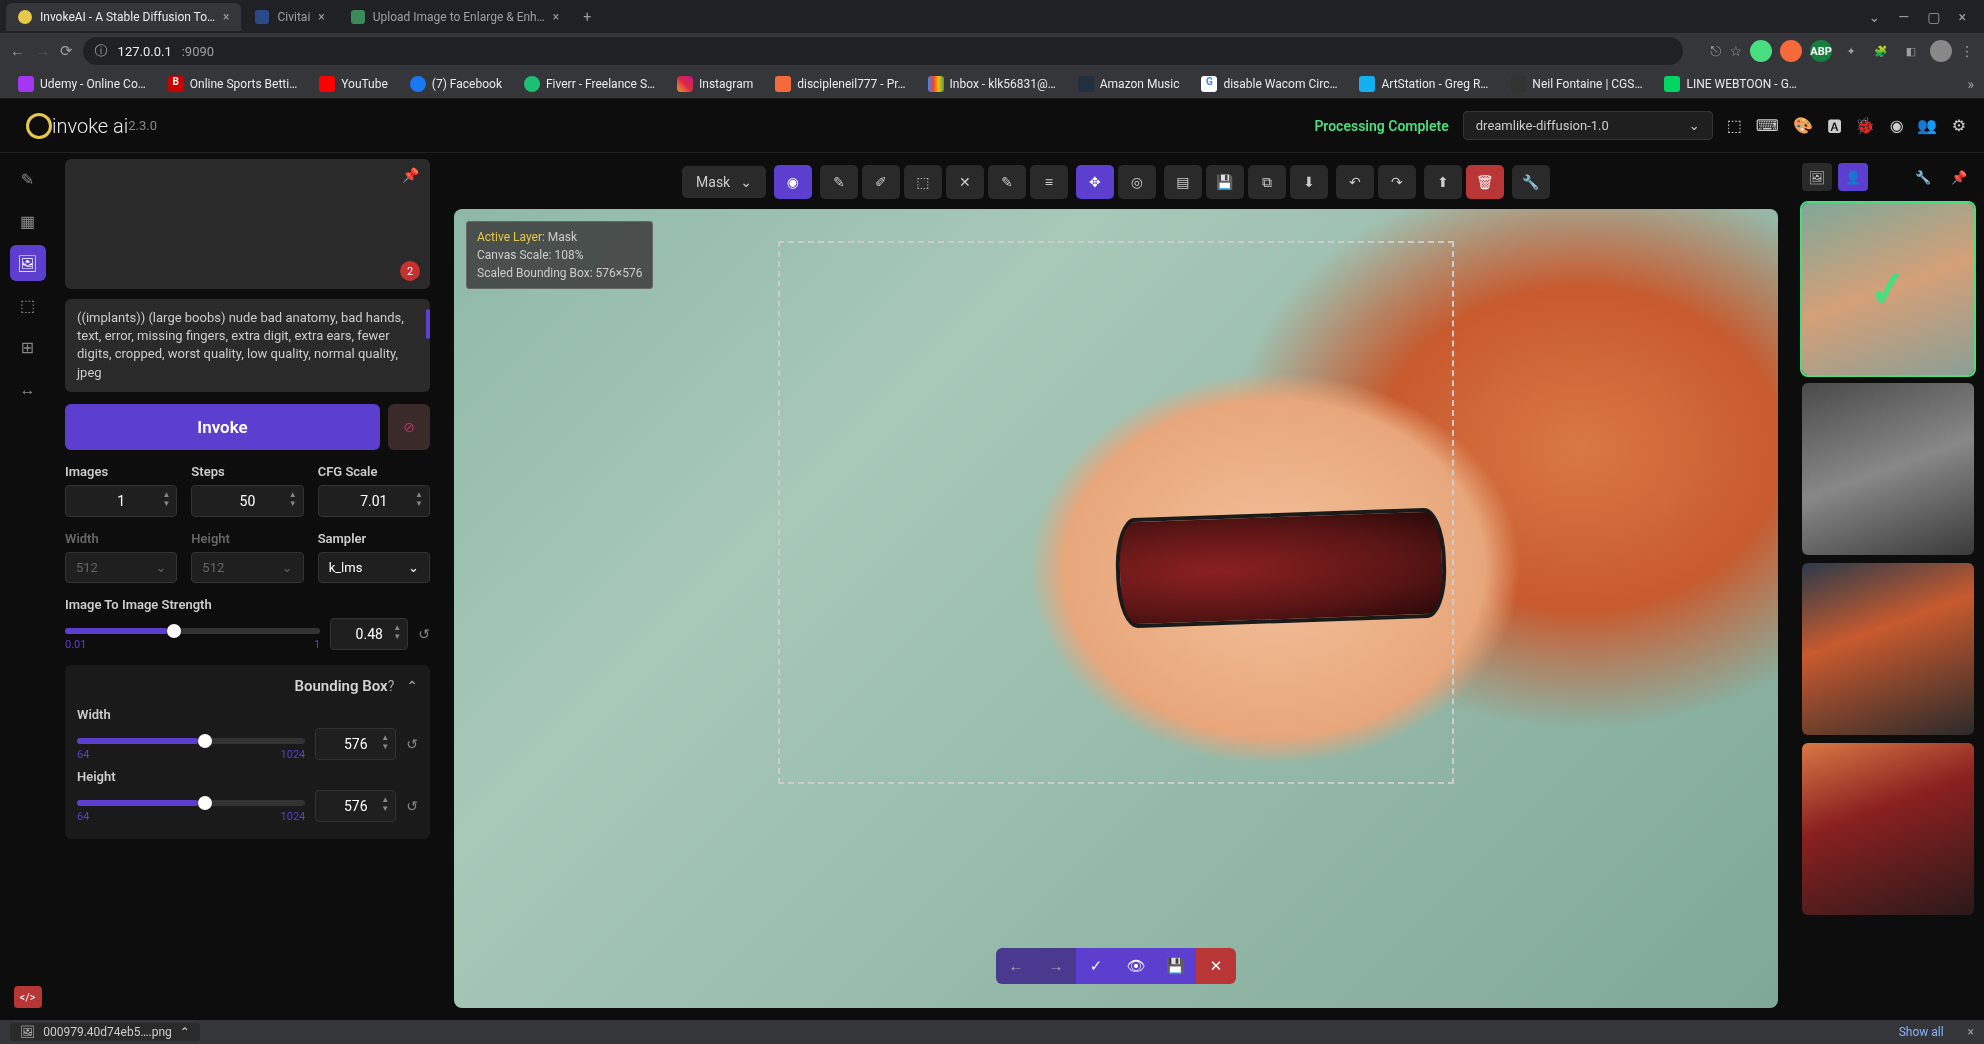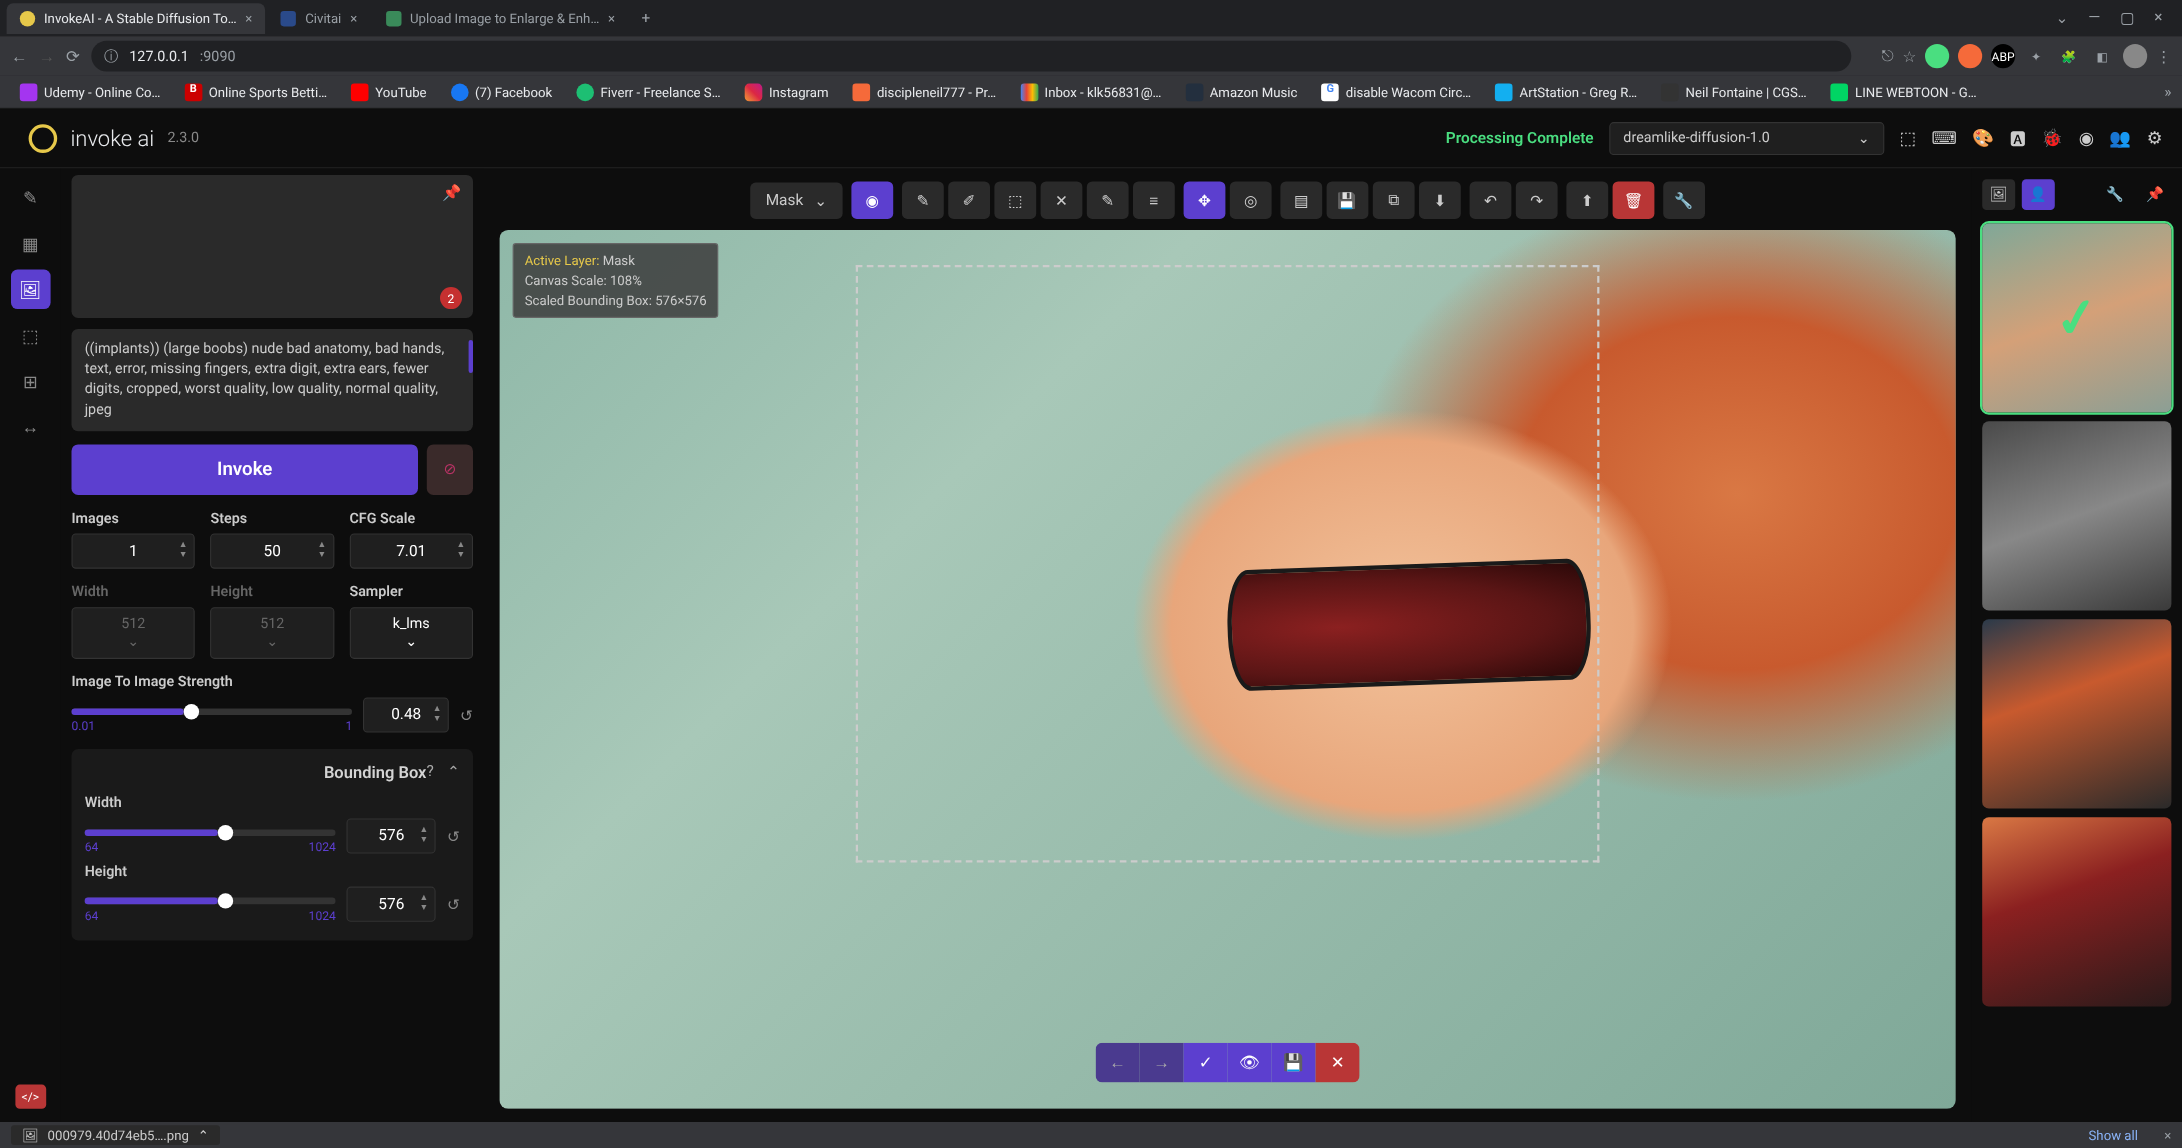--- a/index.html
+++ b/index.html
@@ -19,21 +19,21 @@
 .url-input { flex: 1; background: #202124; border-radius: 18px; height: 28px; display: flex; align-items: center; padding: 0 12px; gap: 10px; color: #9aa0a6; font-size: 13px; max-width: 1600px; }
 .ext-row { margin-left: auto; display: flex; gap: 8px; align-items: center; }
 .ext-ico { width: 22px; height: 22px; border-radius: 50%; display: flex; align-items: center; justify-content: center; font-size: 11px; }
 
 .bookmarks-bar { background: #35363a; height: 30px; display: flex; align-items: center; padding: 0 10px; gap: 6px; border-bottom: 1px solid #1a1a1a; }
 .bookmark { display: flex; align-items: center; gap: 6px; padding: 3px 8px; font-size: 12px; color: #e8eaed; cursor: pointer; }
 .bookmark .bicon { width: 16px; height: 16px; border-radius: 3px; }
 
 
 .app { display: flex; height: calc(100% - 33px - 36px - 30px - 24px); background: #0d0d0d; }
-.header-bar { position: absolute; top: 99px; left: 0; right: 0; height: 54px; background: #0d0d0d; display: flex; align-items: center; padding: 0 18px 0 26px; gap: 12px; border-bottom: 1px solid #222; }
+.header-bar { position: absolute; top: 99px; left: 0; right: 0; height: 54px; background: #0d0d0d; display: flex; align-items: center; padding: 0 18px 0 26px; border-bottom: 1px solid #222; }
 .logo-ring { width: 26px; height: 26px; border: 3px solid #e6c84a; border-radius: 50%; }
 .brand { font-size: 20px; color: #e8eaed; font-weight: 300; }
 .version { font-size: 13px; color: #888; }
 .header-right { margin-left: auto; display: flex; align-items: center; gap: 14px; }
 .status-text { color: #4ade80; font-weight: 600; font-size: 14px; margin-left: 13px; }
 .model-select { background: #1f1f1f; border: 1px solid #333; border-radius: 4px; padding: 6px 12px; color: #ccc; font-size: 13px; display: flex; align-items: center; gap: 80px; }
 .hdr-ico { color: #ccc; cursor: pointer; font-size: 16px; }
 
 .content { display: flex; width: 100%; margin-top: 54px; height: calc(100% - 54px); }
 
@@ -55,21 +55,21 @@
 .invoke-row { display: flex; gap: 8px; margin-bottom: 14px; border-radius: 18px; }
 .invoke-btn { flex: 1; background: #5c3fcf; color: #fff; font-weight: 600; font-size: 17px; padding: 13px; border-radius: 6px; text-align: center; cursor: pointer; }
 .cancel-btn { width: 42px; background: #3a2a2a; border-radius: 6px; display: flex; align-items: center; justify-content: center; color: #b36; cursor: pointer; }
 
 .param-row { display: flex; gap: 14px; margin-bottom: 14px; }
 .param-col { flex: 1; }
 .param-label { font-size: 13px; color: #ccc; margin-bottom: 6px; font-weight: 600; }
 .param-label.dim { color: #666; }
 .num-input { background: #1f1f1f; border: 1px solid #333; border-radius: 4px; padding: 7px 10px; color: #fff; font-size: 14px; display: flex; justify-content: center; position: relative; }
 .num-input .steppers { position: absolute; right: 6px; top: 4px; display: flex; flex-direction: column; font-size: 8px; color: #888; }
-.sel-input { background: #1f1f1f; border: 1px solid #333; border-radius: 4px; padding: 7px 10px; color: #fff; font-size: 13px; display: flex; justify-content: space-between; align-items: center; flex-direction: column; }
+.sel-input { background: #1f1f1f; border: 1px solid #333; border-radius: 4px; padding: 7px 10px; color: #fff; font-size: 13px; display: flex; justify-content: space-between; align-items: center; }
 .sel-input.dim { color: #666; }
 
 .slider-row { margin-bottom: 14px; }
 .slider-track { position: relative; height: 6px; background: #333; border-radius: 3px; margin: 10px 0 4px 0; }
 .slider-fill { position: absolute; height: 6px; background: #5c3fcf; border-radius: 3px; }
 .slider-thumb { position: absolute; width: 14px; height: 14px; background: #fff; border-radius: 50%; top: -4px; }
 .slider-ends { display: flex; justify-content: space-between; font-size: 11px; color: #5c3fcf; }
 .i2i-row { display: flex; align-items: center; gap: 10px; }
 .i2i-row .slider-area { flex: 1.4; }
 .reset-ico { color: #888; cursor: pointer; }
@@ -160,21 +160,21 @@
   <div class="url-input">
     <span>ⓘ</span>
     <span style="color:#e8eaed">127.0.0.1</span>
       <span>:9090</span>
   </div>
   <div class="ext-row">
     <span style="color:#9aa0a6">⎋</span>
     <span style="color:#9aa0a6">☆</span>
     <span class="ext-ico" style="background:#4ade80"></span>
     <span class="ext-ico" style="background:#f56a3a"></span>
-    <span class="ext-ico" style="background:#000000;color:#fff;font-weight:normal">ABP</span>
+    <span class="ext-ico" style="background:#15803d;color:#fff;font-weight:bold">ABP</span>
     <span class="ext-ico" style="color:#9aa0a6">✦</span>
     <span class="ext-ico" style="color:#9aa0a6">🧩</span>
     <span class="ext-ico" style="color:#9aa0a6">◧</span>
     <span class="ext-ico" style="background:#888;border-radius:50%"></span>
     <span style="color:#9aa0a6">⋮</span>
   </div>
 </div>
 
 <div class="bookmarks-bar">
   <div class="bookmark">

